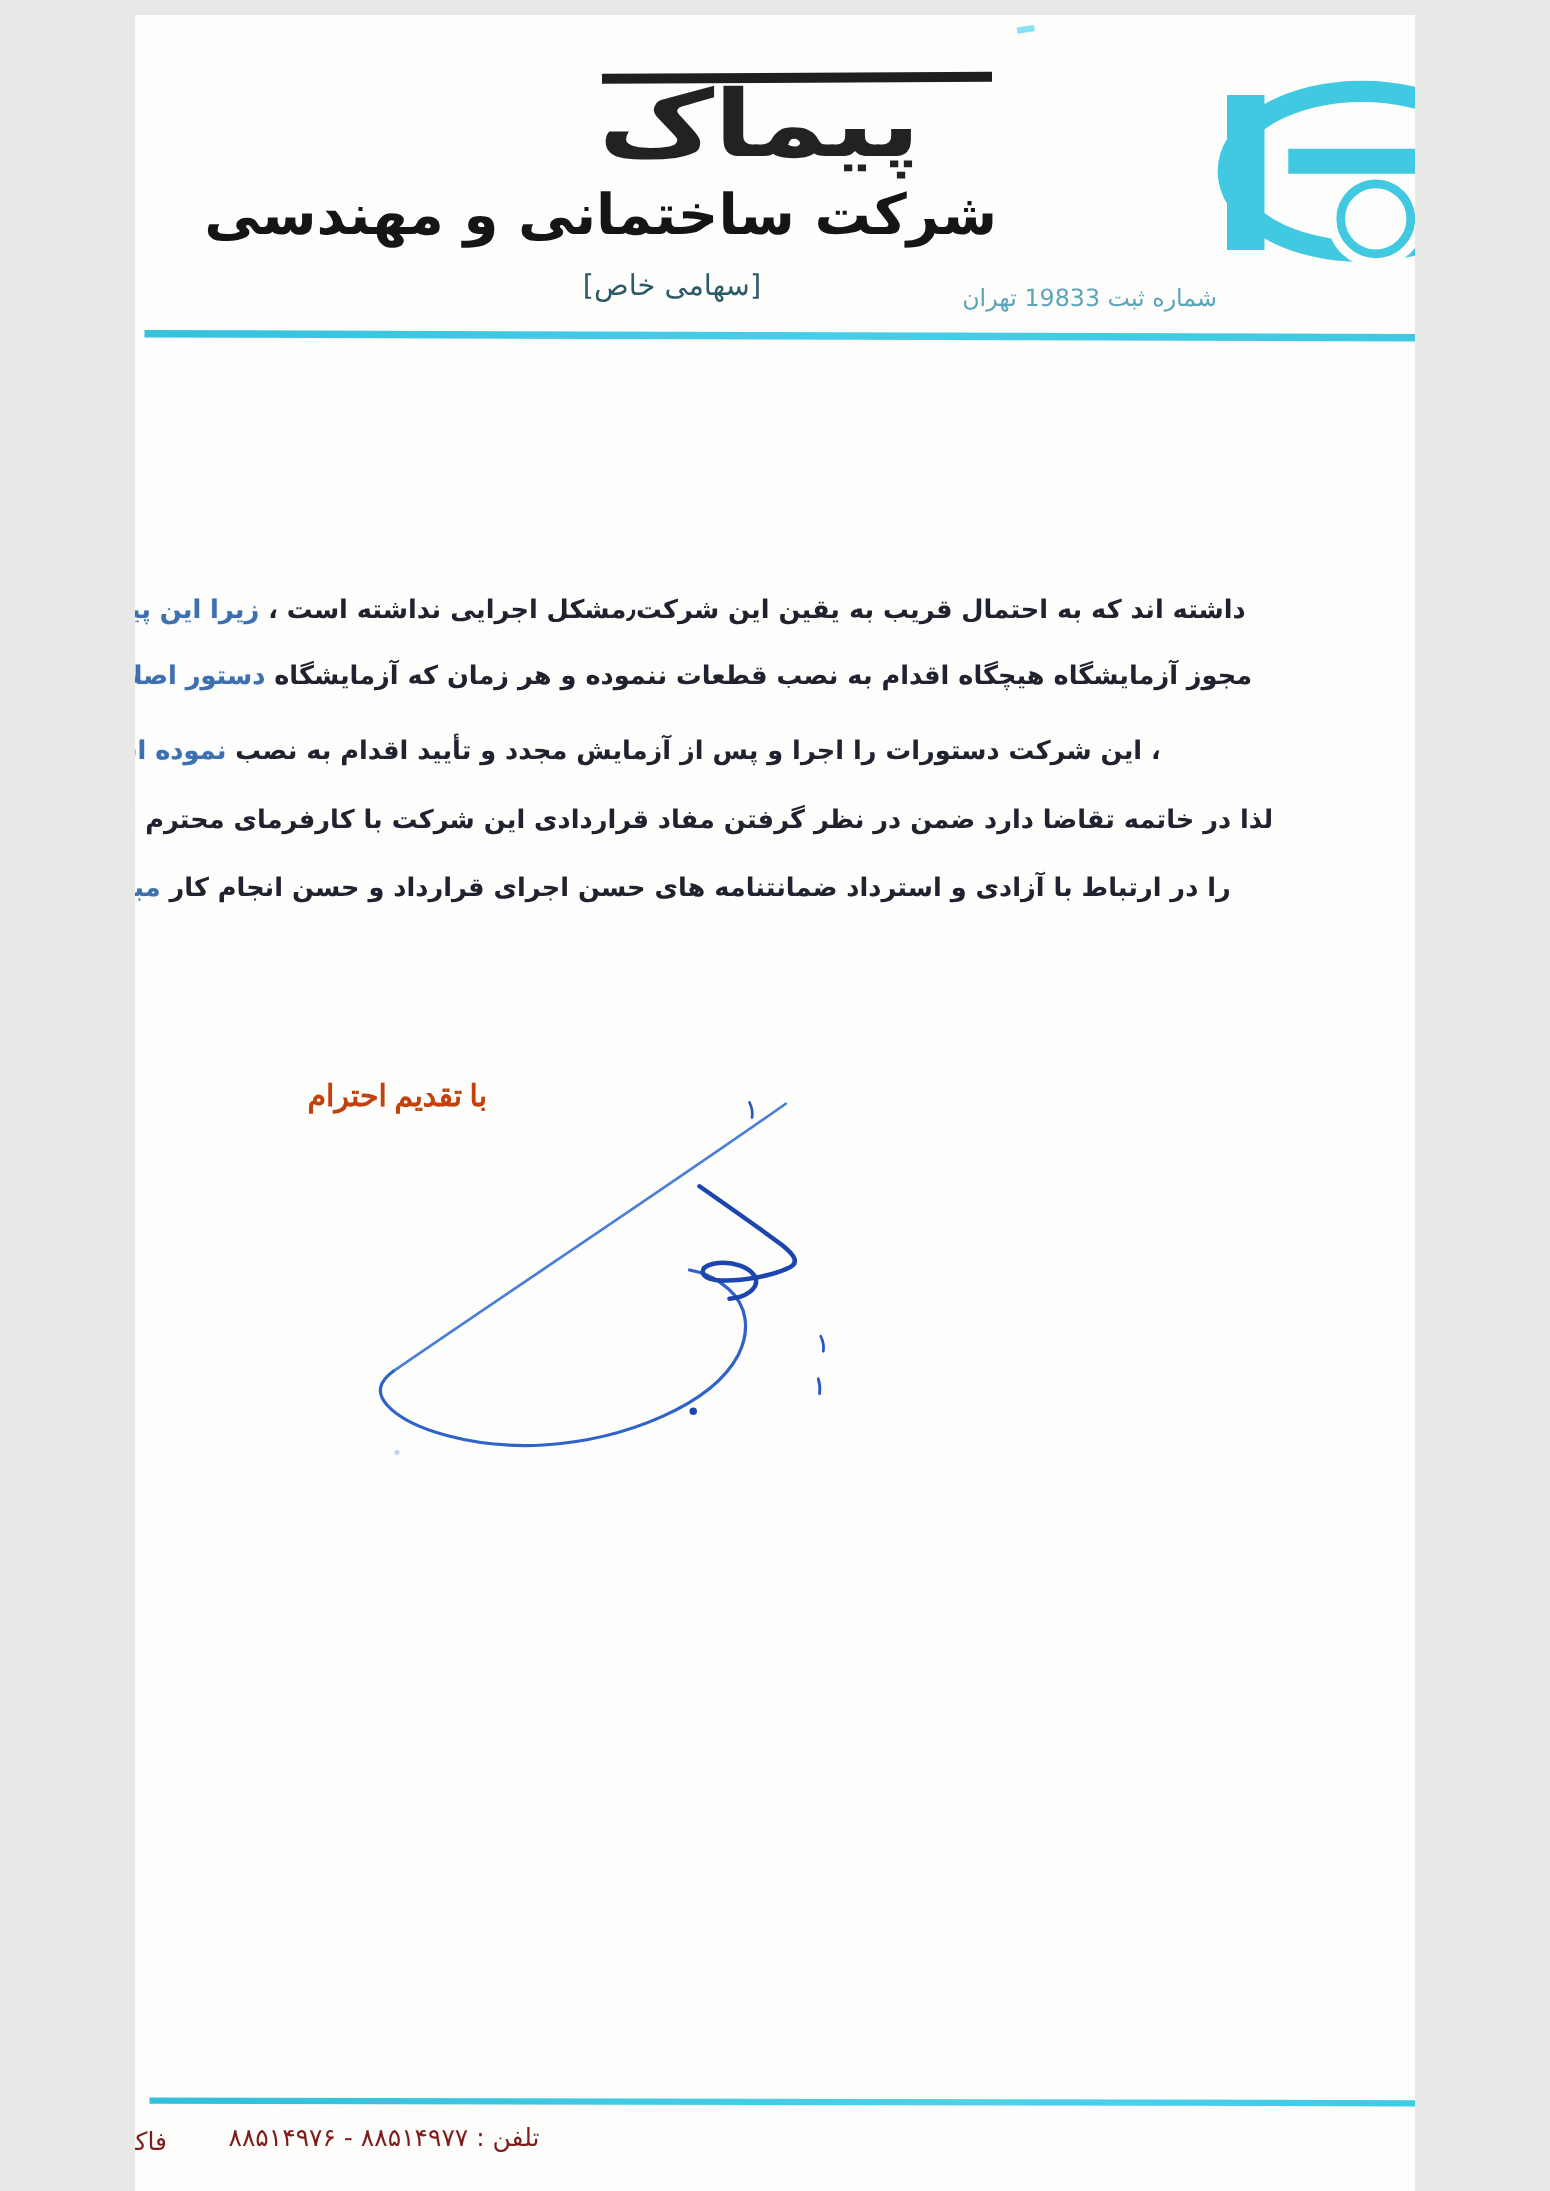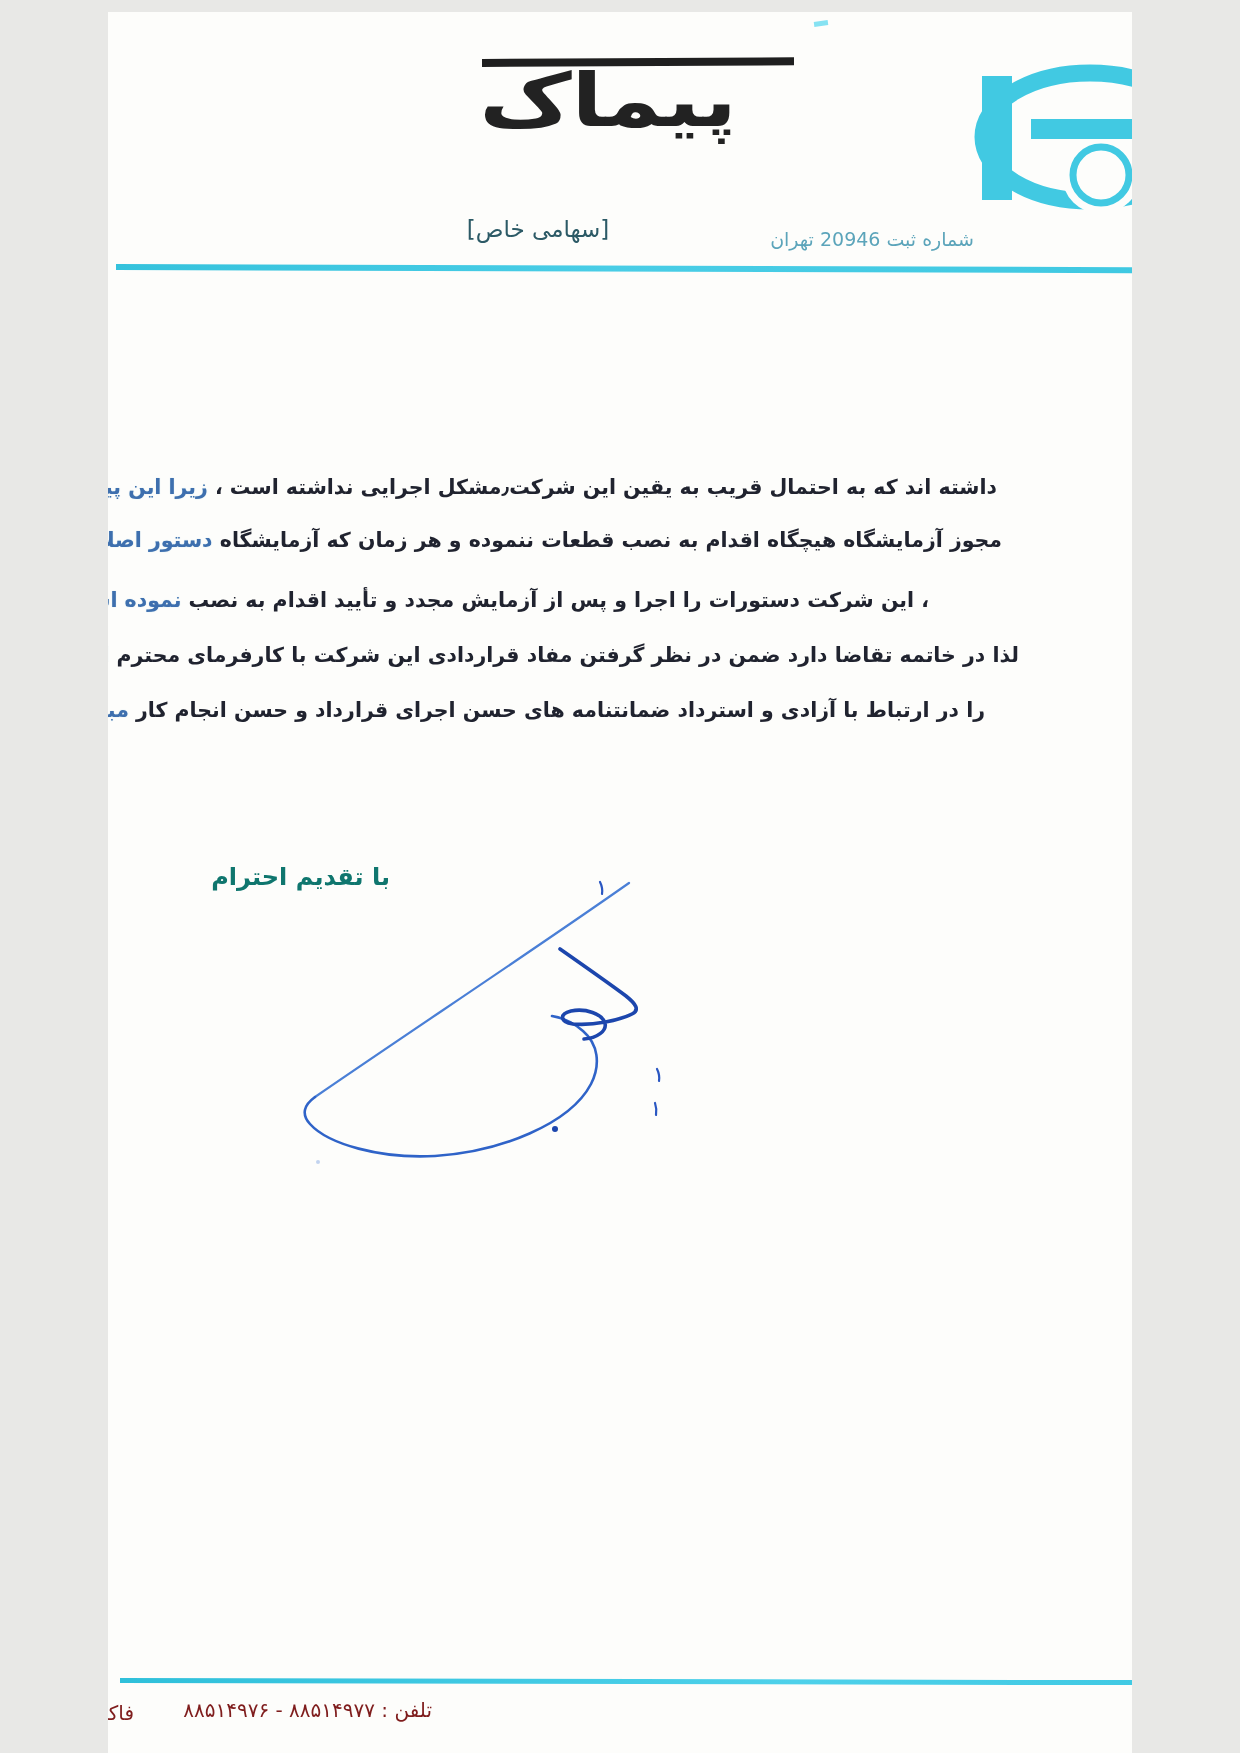--- a/index.html
+++ b/index.html
@@ -32,21 +32,21 @@
     font-weight:700;letter-spacing:0;color:#20232f;}
   .bl1{right:135px;top:463px;}
   .bl2{right:130px;top:516px;}
   .bl3{right:203px;top:576px;}
   .bl4{right:113px;top:631px;}
   .bl5{right:147px;top:686px;}
   .seg-dark{color:#20232f;}
   .seg-blue{color:#3e6fae;text-shadow:0 0 1px rgba(80,160,200,.45);}
 
   
-  .sig-salutation{right:742px;top:851px;font-size:24px;font-weight:800;color:#0f766e;}
+  .sig-salutation{right:742px;top:851px;font-size:24px;font-weight:800;color:#c2410c;font-family:Liberation Serif, serif;}
   .sig-company{right:722px;top:887px;font-size:24px;font-weight:800;color:#1d2334;}
   .sig-svg{left:140px;top:848px;width:440px;height:316px;}
 
   
   .footer-line{left:12px;top:1666px;width:1226px;height:5px;
     background:linear-gradient(90deg,#2fc0da,#4ed1ea 55%,#38c5df);
     transform:rotate(0.12deg);transform-origin:left center;}
   .footer-text{font-size:20px;font-weight:400;color:#7f1d1d;}
   .footer-address{right:46px;top:1681px;}
   .footer-phone{right:700px;top:1686px;}
@@ -54,22 +54,23 @@
 </style>
 </head>
 <body>
 
 <div class="page">
 
   <div class="abs top-speck"></div>
 
   <div class="abs logotype-bar"></div>
   <div class="abs logotype rtl">پیماک</div>
+  <div class="abs company-name rtl">شرکت ساختمانی و مهندسی</div>
   <div class="abs company-type rtl">[سهامی خاص]</div>
-  <div class="abs reg-number rtl">شماره ثبت 20946 تهران</div>
+  <div class="abs reg-number rtl">شماره ثبت 19833 تهران</div>
 
   <svg class="abs logo-mark" viewBox="0 0 230 148">
     <ellipse cx="116" cy="73" rx="107" ry="64" fill="none" stroke="#41C9E2" stroke-width="17"></ellipse>
     <rect x="8" y="12" width="30" height="124" fill="#41C9E2"></rect>
     <circle cx="127" cy="111" r="39" fill="#fdfdfb"></circle>
     <circle cx="127" cy="111" r="28" fill="none" stroke="#41C9E2" stroke-width="7"></circle>
     <rect x="57" y="55" width="130" height="20" fill="#41C9E2"></rect>
   </svg>
 
   <div class="abs divider"></div>

